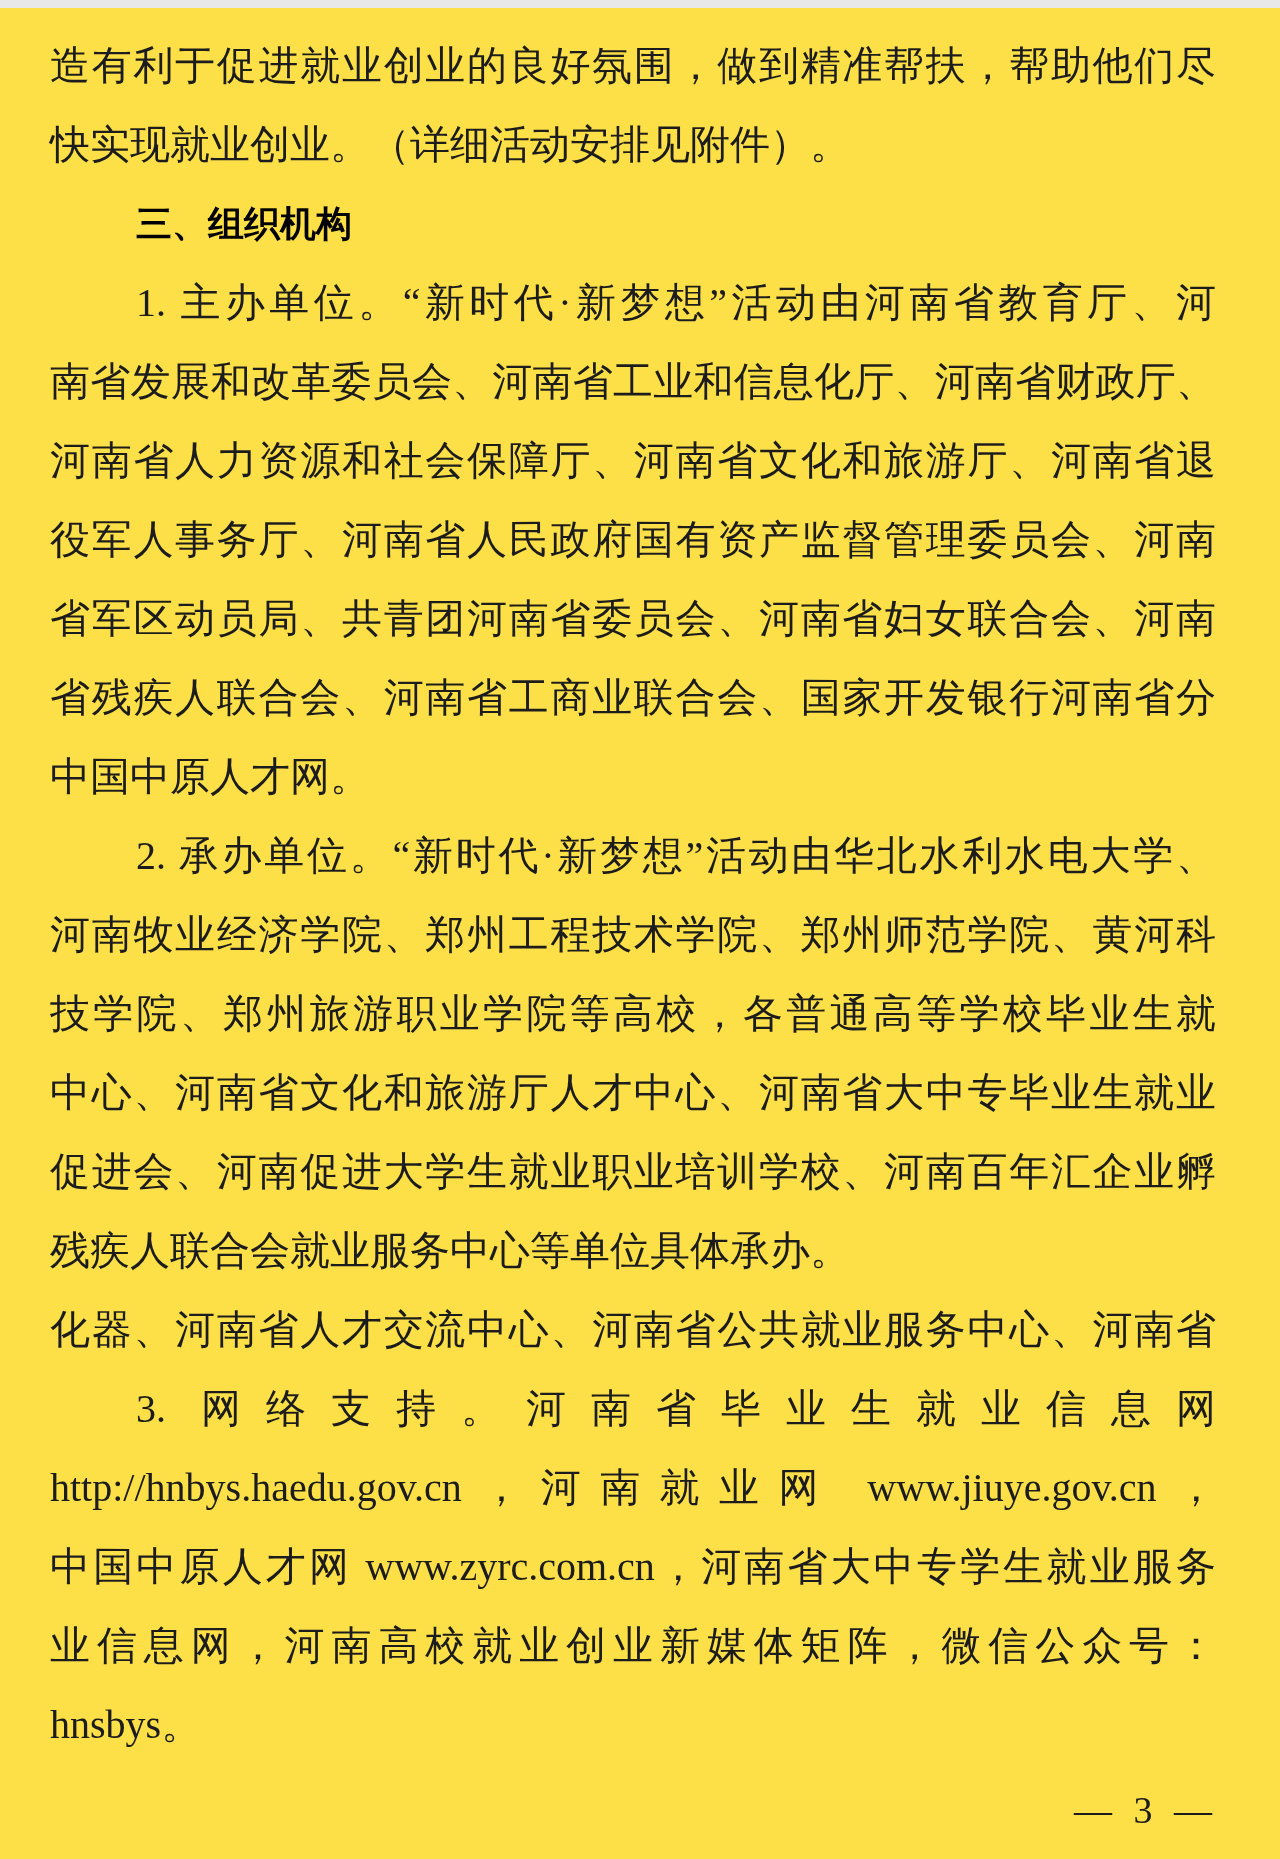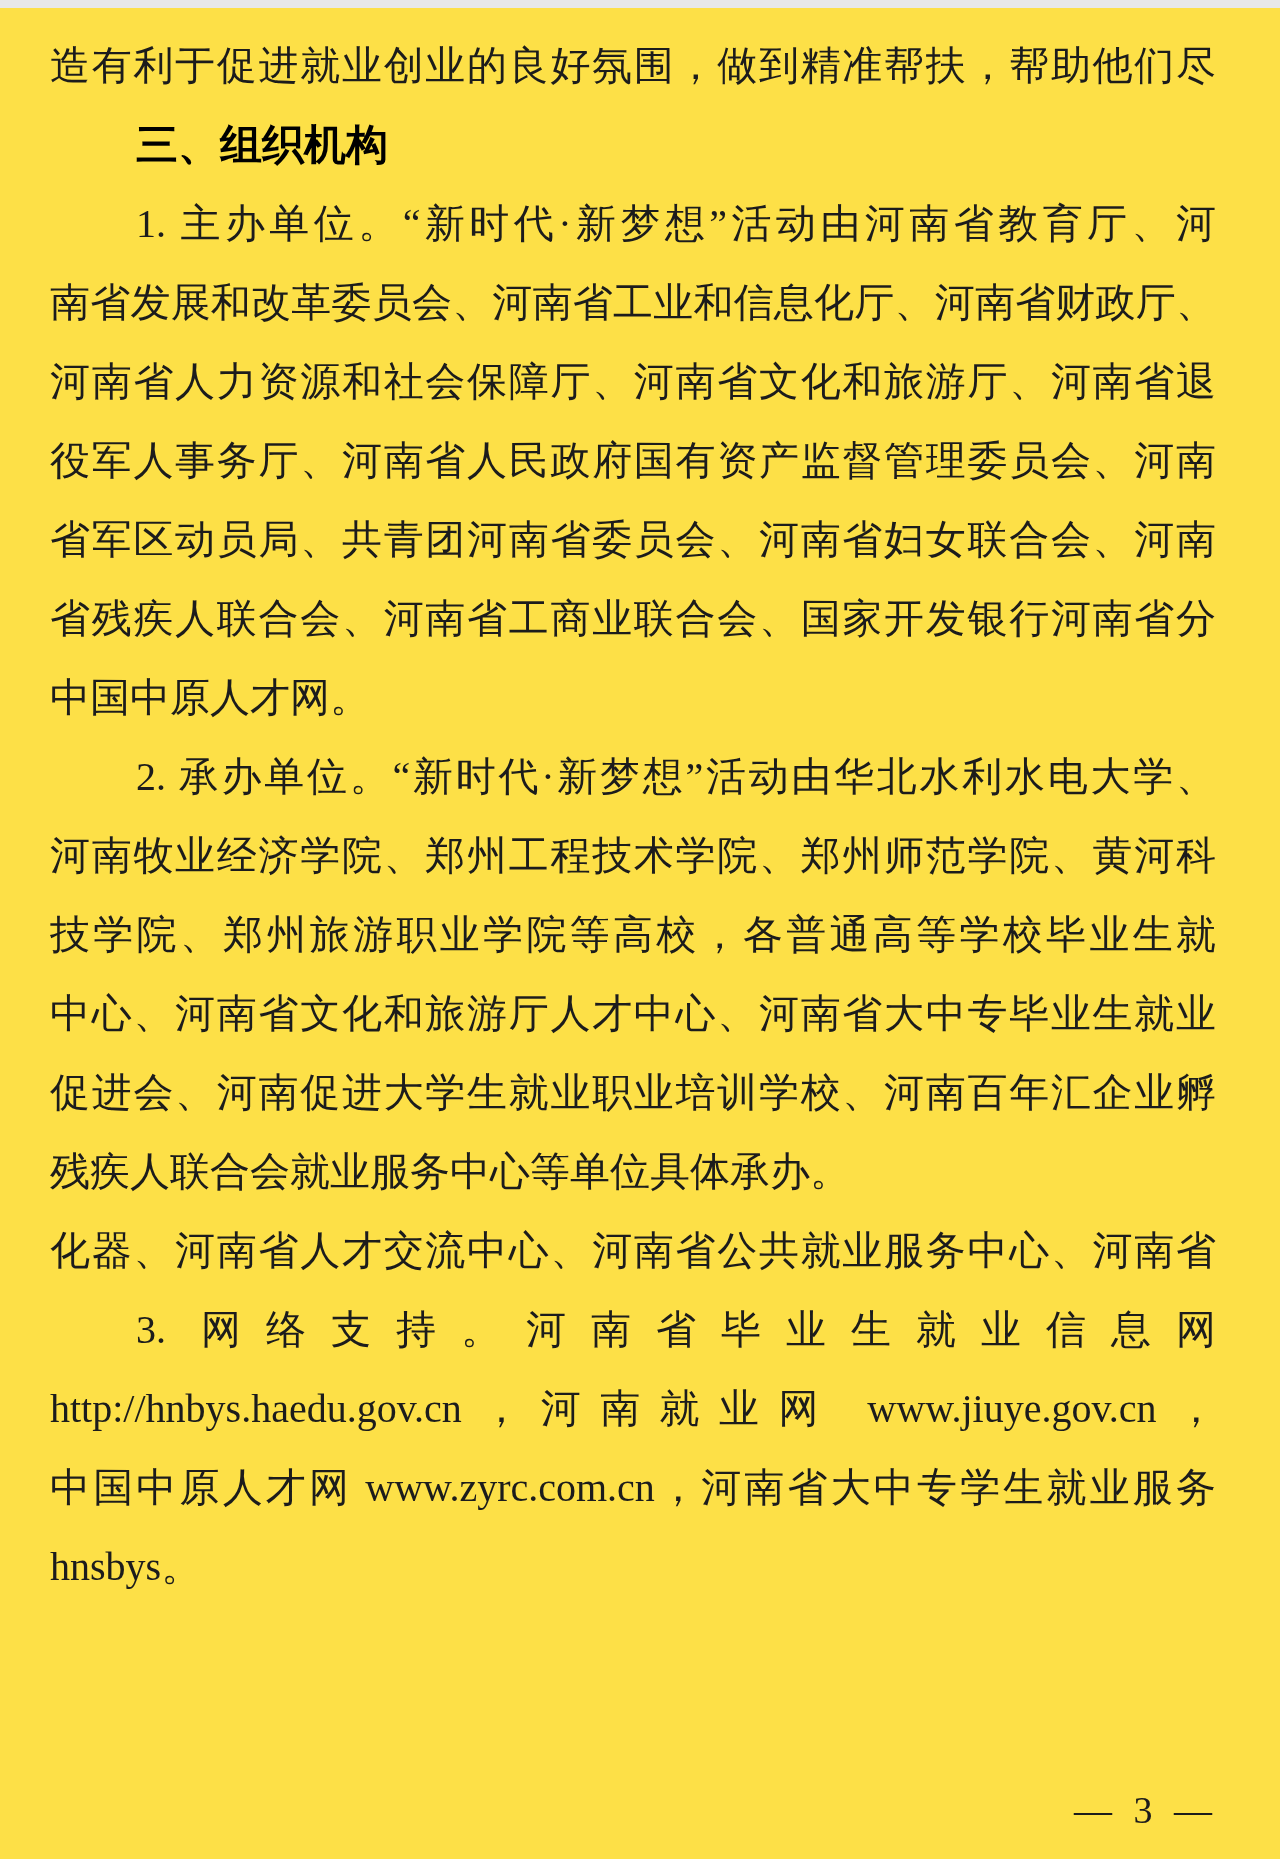--- a/index.html
+++ b/index.html
@@ -36,56 +36,58 @@
     text-align-last: justify;
     text-justify: inter-character;
     overflow: hidden;
   }
   .line.indent {
     padding-left: 86px;
   }
   .line.heading {
     font-family: "Liberation Sans", sans-serif;
     font-weight: bold;
-    font-size: 42px;
+    font-size: 36px;
     color: #000000;
   }
   .footer {
     position: absolute;
     top: 1778px;
     right: 62px;
     font-size: 38px;
     line-height: 48px;
     color: #1c1c1c;
     font-family: "Liberation Serif", serif;
     letter-spacing: 6px;
   }
 </style>
 </head>
 <body>
 
 <div class="page">
   <div class="content">
       <div class="line justify">造有利于促进就业创业的良好氛围，做到精准帮扶，帮助他们尽</div>
+      <div class="line">快实现就业创业。（详细活动安排见附件）。</div>
       <div class="line heading indent">三、组织机构</div>
       <div class="line indent justify">1. 主办单位。“新时代·新梦想”活动由河南省教育厅、河</div>
       <div class="line justify">南省发展和改革委员会、河南省工业和信息化厅、河南省财政厅、</div>
       <div class="line justify">河南省人力资源和社会保障厅、河南省文化和旅游厅、河南省退</div>
       <div class="line justify">役军人事务厅、河南省人民政府国有资产监督管理委员会、河南</div>
       <div class="line justify">省军区动员局、共青团河南省委员会、河南省妇女联合会、河南</div>
       <div class="line justify">省残疾人联合会、河南省工商业联合会、国家开发银行河南省分</div>
       <div class="line">中国中原人才网。</div>
       <div class="line indent justify">2. 承办单位。“新时代·新梦想”活动由华北水利水电大学、</div>
       <div class="line justify">河南牧业经济学院、郑州工程技术学院、郑州师范学院、黄河科</div>
       <div class="line justify">技学院、郑州旅游职业学院等高校，各普通高等学校毕业生就</div>
       <div class="line justify">中心、河南省文化和旅游厅人才中心、河南省大中专毕业生就业</div>
       <div class="line justify">促进会、河南促进大学生就业职业培训学校、河南百年汇企业孵</div>
       <div class="line">残疾人联合会就业服务中心等单位具体承办。</div>
       <div class="line justify">化器、河南省人才交流中心、河南省公共就业服务中心、河南省</div>
       <div class="line indent justify">3. 网络支持。河南省毕业生就业信息网</div>
       <div class="line justify">http://hnbys.haedu.gov.cn，河南就业网 www.jiuye.gov.cn，</div>
       <div class="line justify">中国中原人才网 www.zyrc.com.cn，河南省大中专学生就业服务</div>
+      <div class="line justify">业信息网，河南高校就业创业新媒体矩阵，微信公众号：</div>
       <div class="line">hnsbys。</div>
     </div>
   <div class="footer">
     <span>— 3 —</span>
   </div>
 </div>
 
 </body></html>

